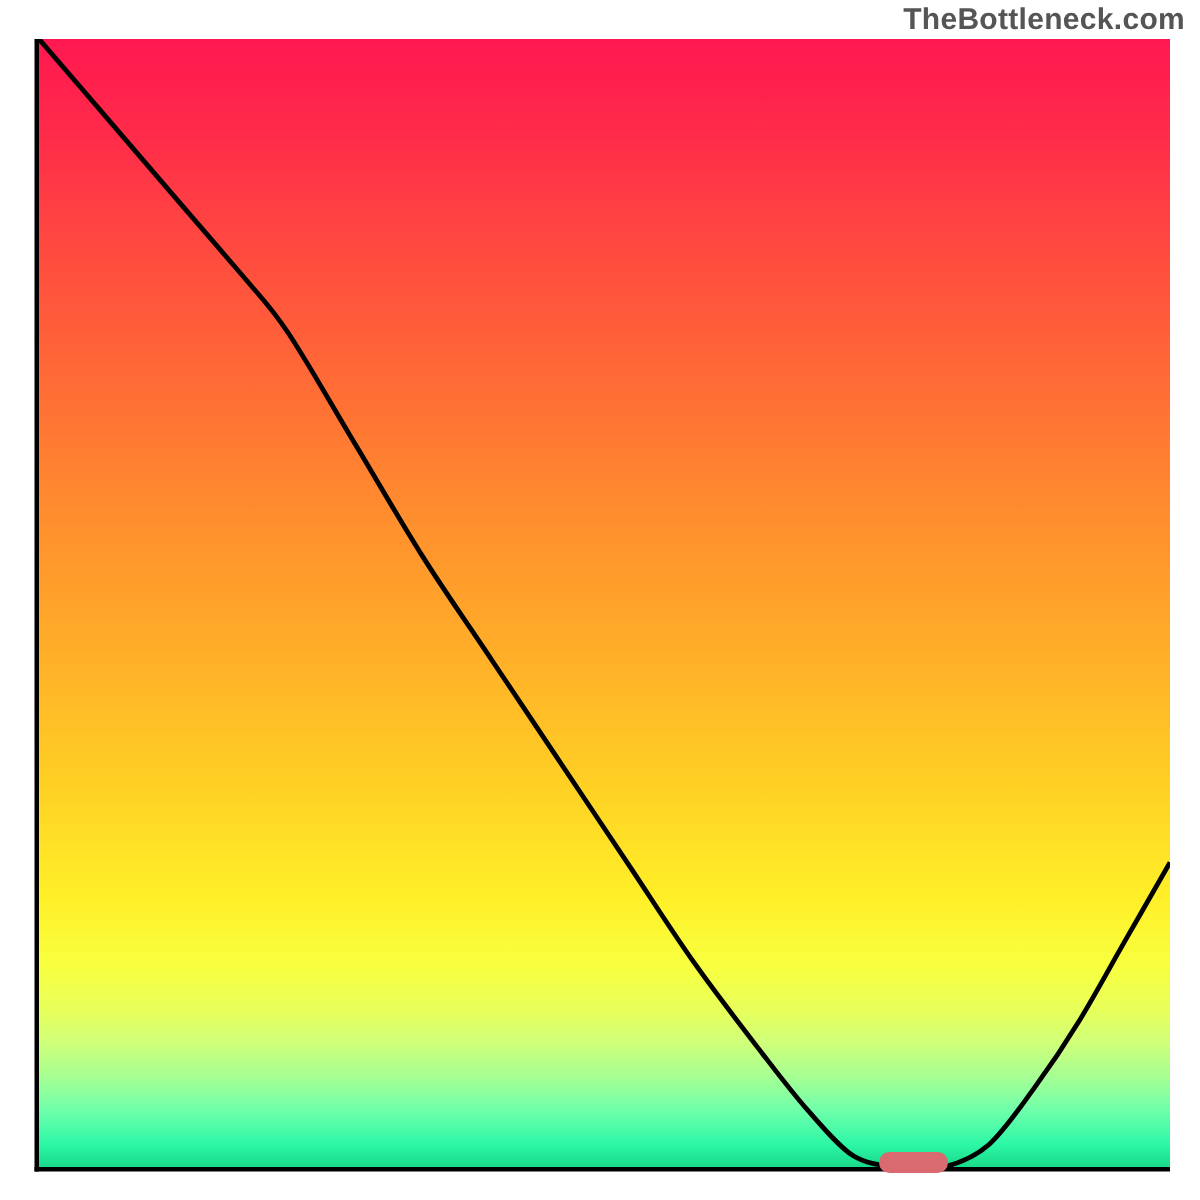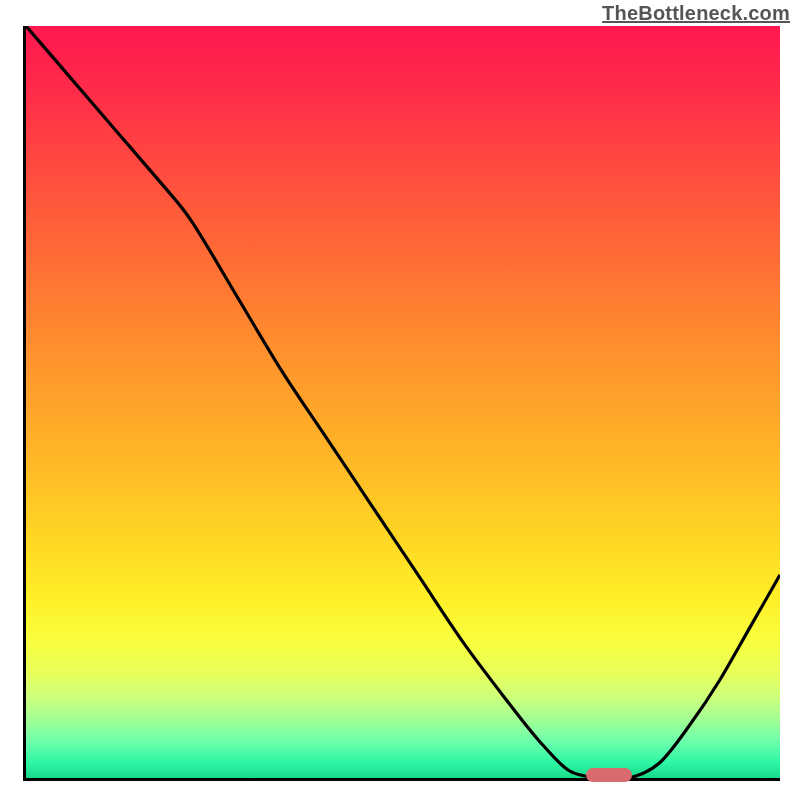--- a/index.html
+++ b/index.html
@@ -18,21 +18,20 @@
   }
   .watermark {
     position: absolute;
     top: 2px;
     right: 10px;
     color: #555;
     font-size: 20px;
     font-weight: 600;
     letter-spacing: 0.2px;
     z-index: 20;
-    text-decoration: underline;
   }
   .plot {
     position: absolute;
     left: 23px;
     top: 26px;
     width: 757px;
     height: 755px;
     box-sizing: border-box;
     border-left: 3px solid #000;
     border-bottom: 3px solid #000;

